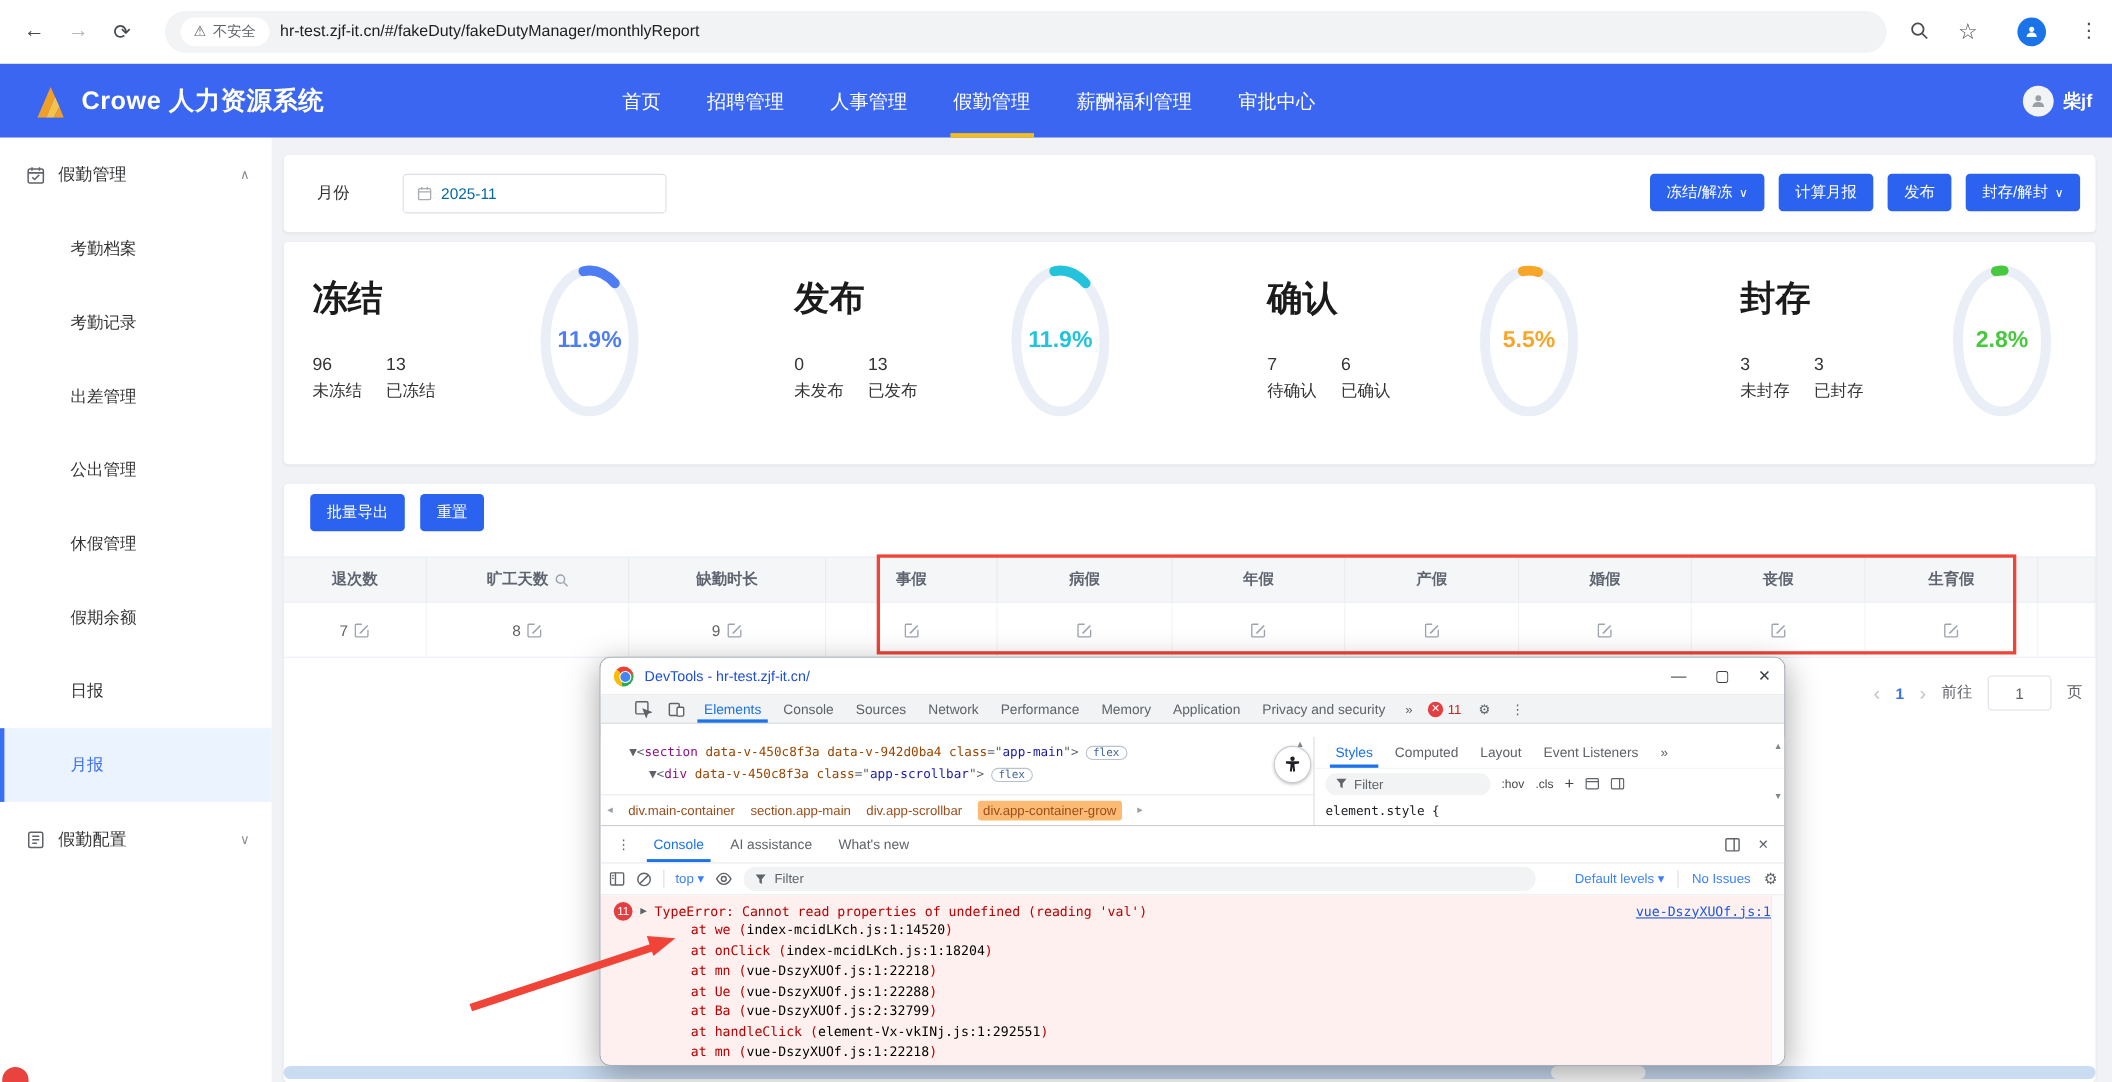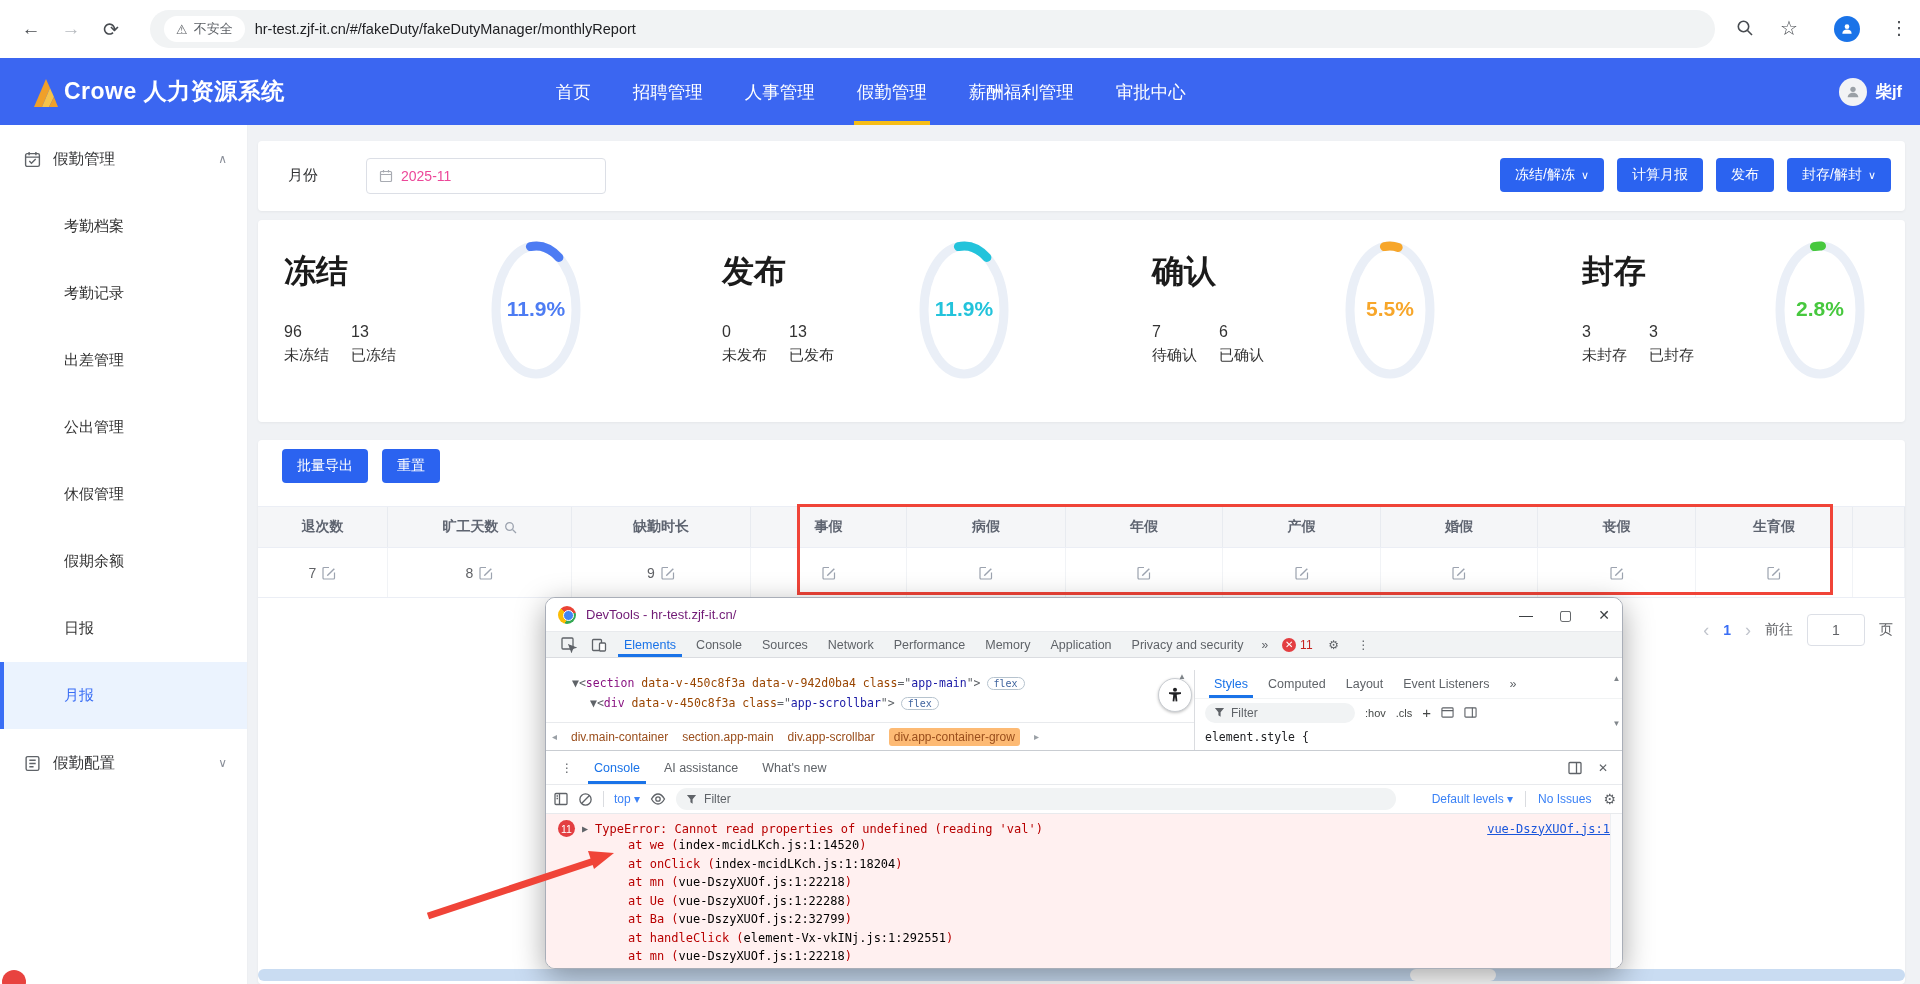--- a/index.html
+++ b/index.html
@@ -12,41 +12,41 @@
   #browser-bar { left:0; top:0; width:1920px; height:58px; background:#FFFFFF; z-index:5; }
   .tb-icon { font-size:19px; color:#474B50; width:34px; height:34px; display:flex; align-items:center; justify-content:center; border-radius:50%; }
   .tb-icon.disabled { color:#B6BABF; }
   #url-pill { left:150px; top:10px; width:1565px; height:38px; background:#F1F3F4; border-radius:19px; display:flex; align-items:center; padding:0 14px; gap:10px; }
   #sec-chip { background:#FFFFFF; border-radius:14px; height:26px; display:flex; align-items:center; gap:6px; padding:0 12px; color:#5F6368; font-size:13px; }
   #url-text { font-size:14.5px; color:#202124; }
   #avatar-toolbar { width:26px; height:26px; border-radius:50%; background:#1A73E8; display:flex; align-items:center; justify-content:center; }
 
   
   #navbar { left:0; top:58px; width:1920px; height:67px; background:#3B66F1; z-index:5; display:flex; align-items:center; }
-  #brand { display:flex; align-items:center; margin-left:30px; }
+  #brand { display:flex; align-items:center; gap:10px; margin-left:30px; }
   #brand-text { color:#fff; font-size:23px; font-weight:bold; letter-spacing:.5px; }
   #nav-items { display:flex; height:100%; margin-left:250px; }
   .nav-item { position:relative; height:100%; display:flex; align-items:center; padding:0 21px; color:#FFFFFF; font-size:17.5px; font-weight:500; cursor:pointer; }
   .nav-item.active::after { content:""; position:absolute; left:18px; right:18px; bottom:0; height:4px; background:#F6BD16; }
   #nav-user { position:absolute; right:18px; display:flex; align-items:center; gap:8px; color:#fff; font-size:16.5px; font-weight:bold; }
   #nav-avatar { width:28px; height:28px; border-radius:50%; background:#F2F3F5; display:flex; align-items:center; justify-content:center; }
 
   
   #sidebar { left:0; top:125px; width:248px; height:859px; background:#fff; border-right:1px solid #EDEFF2; z-index:4; }
   .side-group { height:68px; display:flex; align-items:center; gap:12px; padding:0 20px 0 24px; color:#303133; font-size:15.5px; cursor:pointer; }
   .side-group .chev { margin-left:auto; color:#8A8F99; font-size:12px; }
   .side-item { height:67px; display:flex; align-items:center; padding-left:64px; color:#333; font-size:15px; cursor:pointer; position:relative; }
   .side-item.active { background:#EBF3FE; color:#3A6EF5; }
   .side-item.active::before { content:""; position:absolute; left:0; top:0; bottom:0; width:4px; background:#3A6EF5; }
 
   
   .card { position:absolute; background:#fff; border-radius:4px; box-shadow:0 1px 3px rgba(0,0,0,.05); }
   #filter-card { left:258px; top:141px; width:1647px; height:70px; }
   #filter-label { position:absolute; left:30px; top:25px; font-size:15px; color:#303133; }
-  #month-input { position:absolute; left:108px; top:17px; width:240px; height:36px; border:1px solid #DCDFE6; border-radius:4px; background:#fff; display:flex; align-items:center; gap:8px; padding:0 12px; color:#ec4899; font-size:14px; }
+  #month-input { position:absolute; left:108px; top:17px; width:240px; height:36px; border:1px solid #DCDFE6; border-radius:4px; background:#fff; display:flex; align-items:center; gap:8px; padding:0 12px; color:#0369a1; font-size:14px; }
   #header-actions { position:absolute; right:14px; top:17px; display:flex; gap:13px;margin-left:31px; }
   .btn-primary { background:#2B63F0; color:#fff; border:none; border-radius:4px; height:34px; padding:0 15px; font-size:14px; font-family:inherit; display:flex; align-items:center; gap:6px; cursor:pointer; }
   .btn-primary .caret { font-size:11px; }
 
   #stats-card { left:258px; top:220px; width:1647px; height:202px; }
   .stat-title { position:absolute; top:30px; font-size:32px; font-weight:bold; color:#1B1B1B; }
   .stat-nums { position:absolute; top:103px; display:flex; gap:22px; }
   .stat-num { font-size:16px; color:#333; }
   .stat-lab { font-size:15px; color:#333; margin-top:5px; }
   .donut-wrap { position:absolute; top:17px; width:96px; height:146px; }
@@ -70,27 +70,27 @@
   #h-thumb { position:absolute; left:1152px; top:0; width:86px; height:12px; background:#FFFFFF; border-radius:6px; }
   #red-dot { left:2px; top:970px; width:24px; height:24px; border-radius:50%; background:#E8433F; z-index:6; }
 
   
   #red-box { left:797px; top:504px; width:1036px; height:91px; border:3px solid #F04438; z-index:30; pointer-events:none; }
   #arrow-svg { left:0; top:0; width:1920px; height:984px; z-index:60; pointer-events:none; }
 
   
   #devtools { left:545px; top:597px; width:1078px; height:372px; background:#fff; border:1px solid #A9AEB8; border-radius:10px; box-shadow:0 8px 30px rgba(0,0,0,.35); z-index:40; overflow:hidden; font-size:12px; color:#3C4043; }
   #dt-titlebar { height:34px; display:flex; align-items:center; padding:0 12px; gap:10px; background:#FFFFFF; border-bottom:1px solid #E8EAED; }
-  #dt-title { font-size:13px; color:#701a75; }
+  #dt-title { font-size:13px; color:#1d4ed8; }
   #dt-win-controls { margin-left:auto; display:flex; gap:26px; color:#3C4043; font-size:14px; }
   #dt-win-controls span { cursor:pointer; }
   .chrome-logo { width:18px; height:18px; border-radius:50%; background:conic-gradient(from -45deg,#EA4335 0 33%,#34A853 0 66%,#FBBC05 0 100%); position:relative; }
   .chrome-logo::after { content:""; position:absolute; left:4.5px; top:4.5px; width:9px; height:9px; border-radius:50%; background:#4285F4; border:1.5px solid #fff; }
 
-  #dt-tabbar { height:26px; display:flex; align-items:center; background:#F1F3F4; border-bottom:1px solid #DADCE0; padding-left:8px; }
+  #dt-tabbar { height:26px; display:flex; align-items:center; background:#F1F3F4; border-bottom:1px solid #DADCE0; padding-left:24px; }
   .dt-ticon { width:30px; height:100%; display:flex; align-items:center; justify-content:center; color:#5F6368; cursor:pointer; }
   .dt-tab { height:100%; display:flex; align-items:center; padding:0 10px; color:#5F6368; font-size:12.5px; cursor:pointer; position:relative; white-space:nowrap; }
   .dt-tab.active { color:#1A73E8; }
   .dt-tab.active::after { content:""; position:absolute; left:4px; right:4px; bottom:0; height:3px; background:#1A73E8; }
   #dt-more { color:#5F6368; padding:0 8px; cursor:pointer; }
   #dt-errpill { display:flex; align-items:center; gap:4px; padding:0 6px; cursor:pointer; }
   #dt-errpill .errball { width:14px; height:14px; border-radius:50%; background:#E33E41; color:#fff; font-size:10px; display:flex; align-items:center; justify-content:center; }
   #dt-errpill .errnum { color:#C5221F; font-size:12px; }
 
   #dt-elements { position:absolute; left:0; top:72px; width:648px; height:52px; background:#fff; overflow:hidden; }

